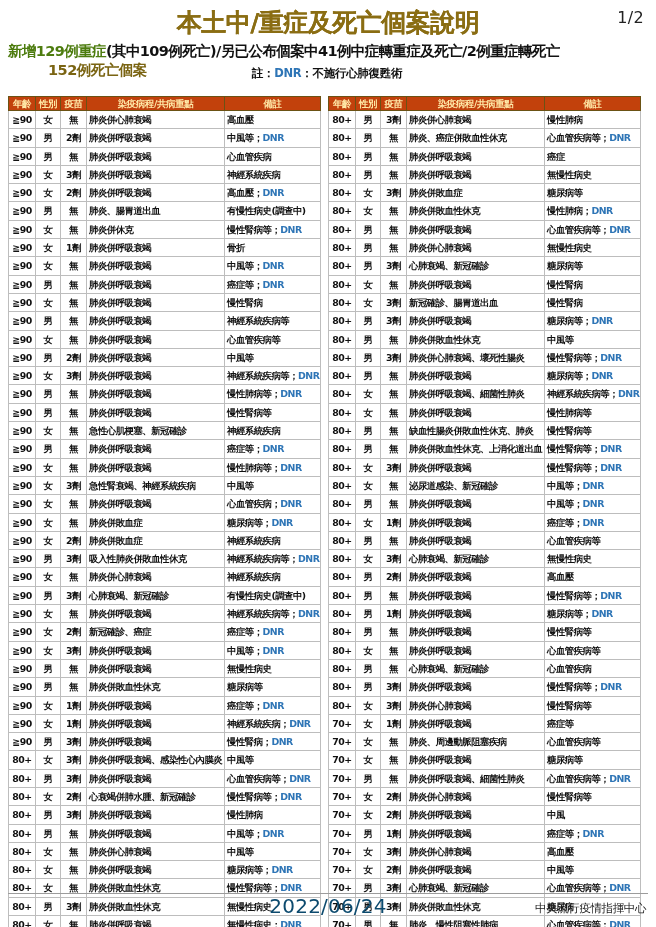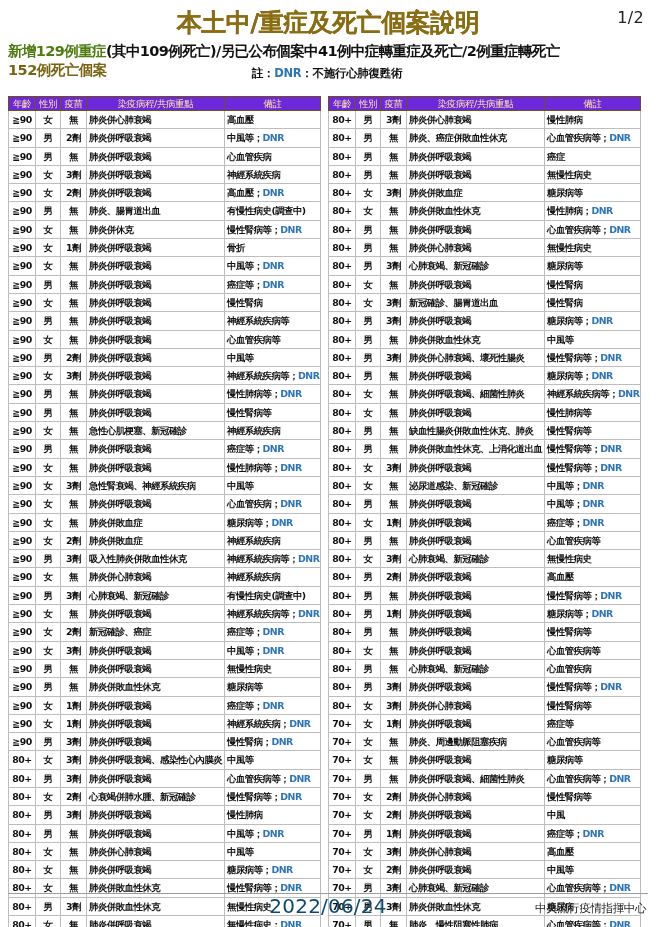--- a/index.html
+++ b/index.html
@@ -37,20 +37,21 @@
     line-height:1.25;
   }
   .subtitle .hl { color:#4d7c0f; }
   .subline2 {
     margin-top:2px;
     font-size:14.5px;
     font-weight:bold;
     color:#7a6412;
     letter-spacing:-0.5px;
     line-height:1.2;
+    margin-left:40px;
   }
   .noteline {
     text-align:center;
     font-size:11.5px;
     font-weight:bold;
     color:#111;
     margin-top:-13px;
     margin-right:2px;
     letter-spacing:-0.3px;
   }
@@ -64,24 +65,24 @@
     gap:8px;
   }
   .tbl-wrap { width:312px; }
   table.casetbl {
     width:100%;
     border-collapse:collapse;
     table-layout:fixed;
     font-size:9.2px;
   }
   table.casetbl th {
-    background:#6d28d9;
+    background:#c2410c;
     color:#ffe9a8;
     font-size:9.4px;
-    font-weight:normal;
+    font-weight:bold;
     height:13px;
     line-height:13px;
     border:0.6px solid #6b5214;
     letter-spacing:-0.3px;
     padding:0;
   }
   table.casetbl td {
     border:0.6px solid #bdbdbd;
     height:17.3px;
     line-height:17.3px;

